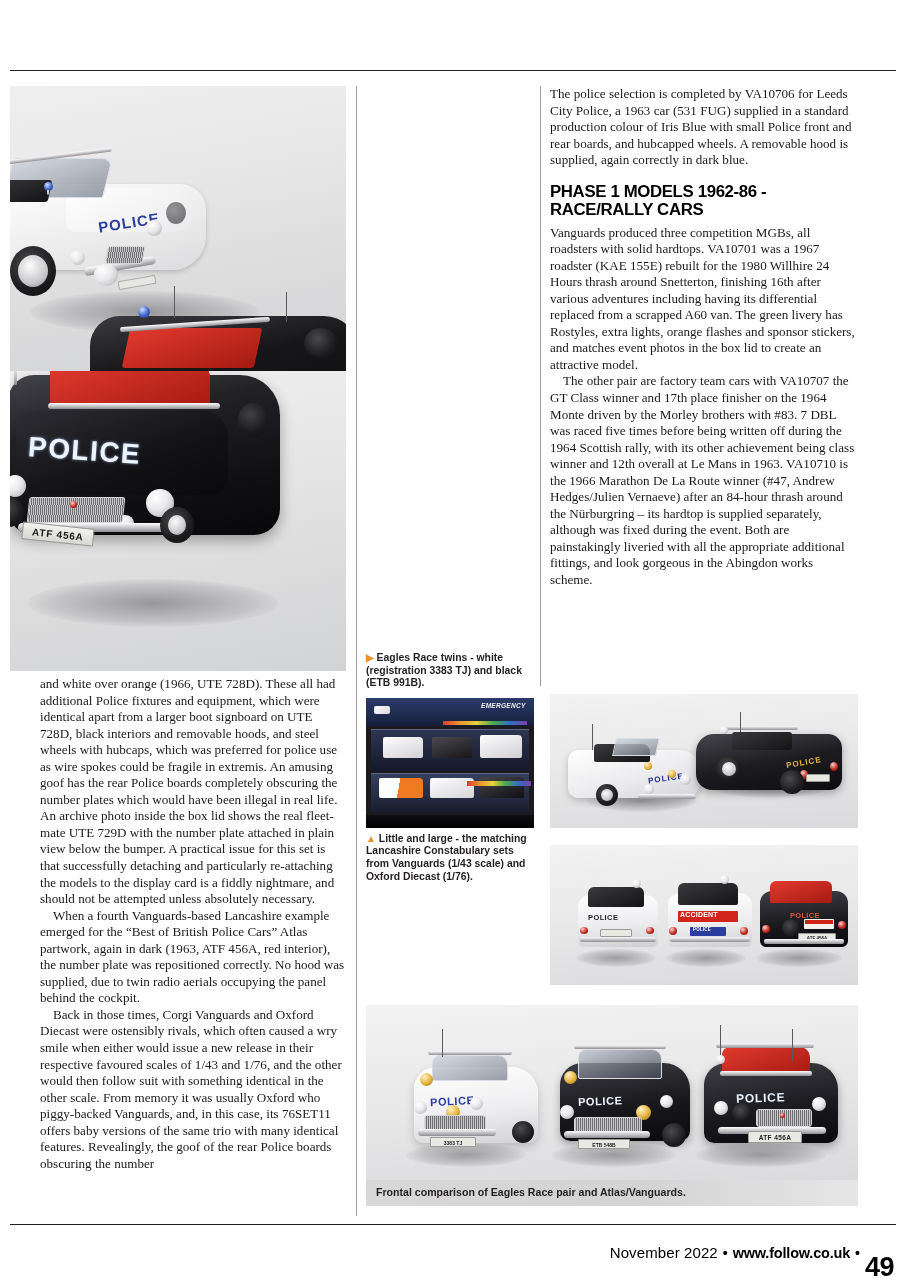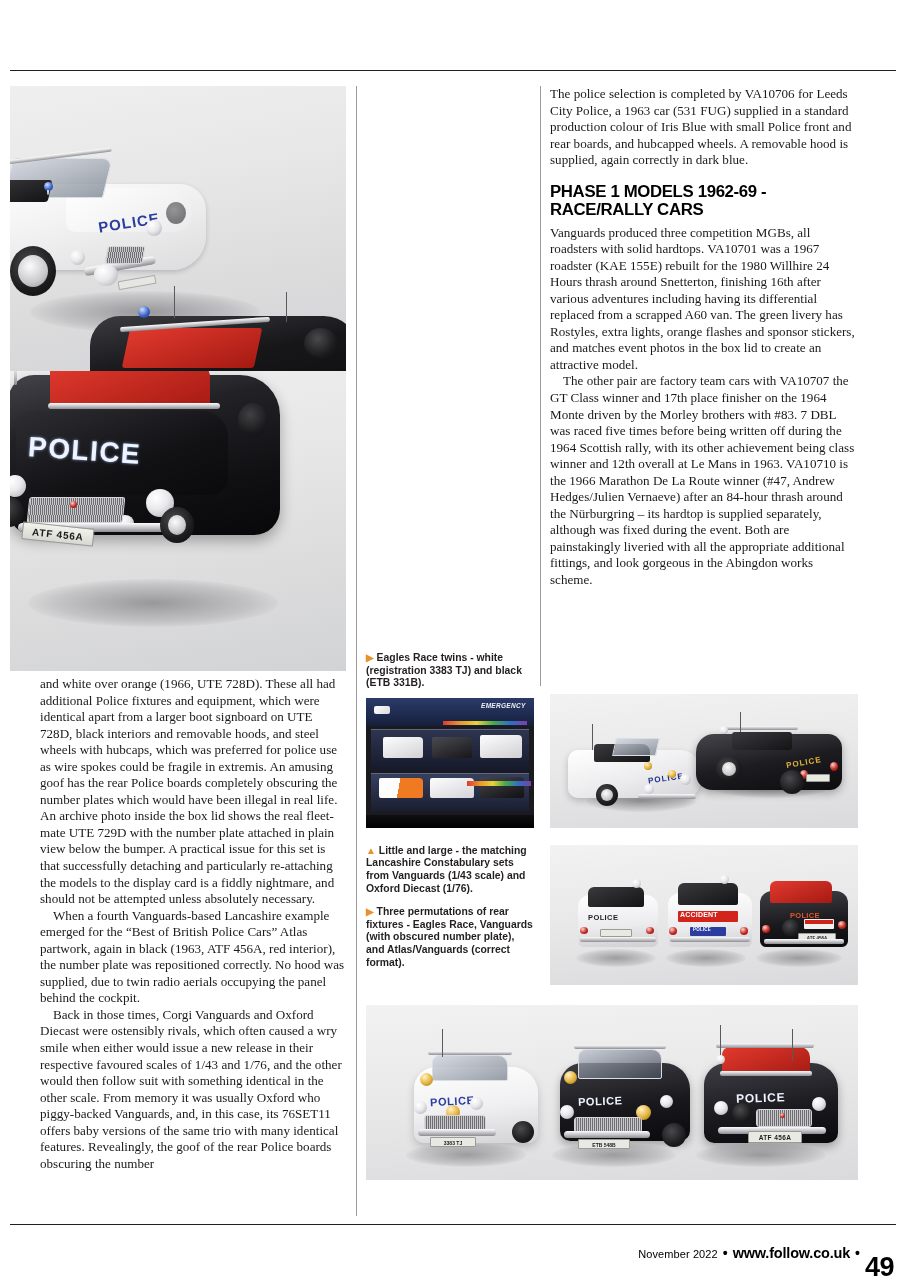--- a/index.html
+++ b/index.html
@@ -26,21 +26,21 @@
   .bottom-rule {
     position: absolute; left: 10px; top: 1224px; width: 886px; height: 1px;
     background: #231f20;
   }
   .footer {
     position: absolute; right: 12px; top: 1234px;
     display: flex; align-items: baseline; gap: 5px;
     font-family: "Liberation Sans", sans-serif;
     color: #000;
   }
-  .footer .f-month { font-size: 11px; font-weight: 400; letter-spacing: .1px; }
+  .footer .f-month { font-size: 15px; font-weight: 400; letter-spacing: .1px; }
   .footer .f-dot   { font-size: 14px; font-weight: 700; }
   .footer .f-url   { font-size: 14.5px; font-weight: 700; letter-spacing: -.2px; }
   .footer .f-page  { font-size: 27px; font-weight: 700; letter-spacing: -.5px; position: relative; top: 18px;}
 
   
   .bodytext {
     font-family: "Liberation Serif", serif;
     font-size: 13.1px;
     line-height: 16.55px;
     color: #1a1a1a;
@@ -273,29 +273,29 @@
 
         <div class="wheel" style="left:172px; top:188px; width:34px; height:36px;"></div>
         <div class="hub" style="left:180px; top:196px; width:18px; height:20px;"></div>
         <div class="wheel" style="left:250px; top:84px; width:30px; height:34px; opacity:.8;"></div>
       </div>
     </div>
   </div>
 
   <div class="col-left bodytext">
     <p>and white over orange (1966, UTE 728D). These all had additional Police fixtures and equipment, which were identical apart from a larger boot signboard on UTE 728D, black interiors and removable hoods, and steel wheels with hubcaps, which was preferred for police use as wire spokes could be fragile in extremis. An amusing goof has the rear Police boards completely obscuring the number plates which would have been illegal in real life. An archive photo inside the box lid shows the real fleet-mate UTE 729D with the number plate attached in plain view below the bumper. A practical issue for this set is that successfully detaching and particularly re-attaching the models to the display card is a fiddly nightmare, and should not be attempted unless absolutely necessary.</p>
-    <p>When a fourth Vanguards-based Lancashire example emerged for the “Best of British Police Cars” Atlas partwork, again in black (1963, ATF 456A, red interior), the number plate was repositioned correctly. No hood was supplied, due to twin radio aerials occupying the panel behind the cockpit.</p>
+    <p>When a fourth Vanguards-based Lancashire example emerged for the “Best of British Police Cars” Atlas partwork, again in dark (1963, ATF 456A, red interior), the number plate was repositioned correctly. No hood was supplied, due to twin radio aerials occupying the panel behind the cockpit.</p>
     <p>Back in those times, Corgi Vanguards and Oxford Diecast were ostensibly rivals, which often caused a wry smile when either would issue a new release in their respective favoured scales of 1/43 and 1/76, and the other would then follow suit with something identical in the other scale. From memory it was usually Oxford who piggy-backed Vanguards, and, in this case, its 76SET11 offers baby versions of the same trio with many identical features. Revealingly, the goof of the rear Police boards obscuring the number</p>
   </div>
 
   <div class="col-mid" style="top:652px;">
 
     <div class="caption">
       <span class="arrow">▶</span>
-      <span>Eagles Race twins - white (registration 3383 TJ) and black (ETB 331B).</span>
+      <span>Eagles Race twins - white (registration 3383 TJ) and black (ETB 991B).</span>
     </div>
 
     <div class="photo" style="position:relative; left:0; top:0; margin-top:8px; width:168px; height:130px;">
       <div class="boxset">
         <div class="hdr"></div>
         <div class="logo"></div>
         <div class="emg">EMERGENCY</div>
         <div class="strip" style="left:46%; right:4%; top:18%;"></div>
 
         <div class="shelf" style="top:24%; height:32%;"></div>
@@ -306,36 +306,32 @@
         <div class="shelf" style="top:58%; height:30%; background:linear-gradient(180deg,#36405e,#191d2e);"></div>
         <div class="minicar" style="left:8%;  top:62%; width:26%; height:15%;
              background:linear-gradient(100deg,#fdfdfd 45%,#ef7a22 45%);"></div>
         <div class="minicar" style="left:38%; top:62%; width:26%; height:15%; background:linear-gradient(160deg,#fdfdfd,#d5d5da);"></div>
         <div class="minicar" style="left:68%; top:61%; width:26%; height:16%; background:linear-gradient(160deg,#44444a,#111114);"></div>
         <div class="strip" style="left:60%; right:2%; top:64%; height:5px;"></div>
         <div style="position:absolute;left:0;right:0;bottom:0;height:10%;background:linear-gradient(180deg,#0f0f12,#000);"></div>
       </div>
     </div>
 
-    <div class="caption" style="margin-top:17px;">
+    <div class="caption" style="margin-top:5px;">
       <span class="arrow">▲</span>
       <span>Little and large - the matching Lancashire Constabulary sets from Vanguards (1/43 scale) and Oxford Diecast (1/76).</span>
     </div>
 
-    <div class="caption" style="margin-top:11px;">
-      <span class="arrow">▶</span>
-      <span>Three permutations of rear fixtures - Eagles Race, Vanguards (with obscured number plate), and Atlas/Vanguards (correct format).</span>
-    </div>
   </div>
 
   <div class="col-right">
     <div class="bodytext">
       <p>The police selection is completed by VA10706 for Leeds City Police, a 1963 car (531 FUG) supplied in a standard production colour of Iris Blue with small Police front and rear boards, and hubcapped wheels. A removable hood is supplied, again correctly in dark blue.</p>
     </div>
-    <h2 class="headline">PHASE 1 MODELS 1962-69 - RACE/RALLY CARS</h2>
+    <h2 class="headline">PHASE 1 MODELS 1962-86 - RACE/RALLY CARS</h2>
     <div class="bodytext">
       <p>Vanguards produced three competition MGBs, all roadsters with solid hardtops. VA10701 was a 1967 roadster (KAE 155E) rebuilt for the 1980 Willhire 24 Hours thrash around Snetterton, finishing 16th after various adventures including having its differential replaced from a scrapped A60 van. The green livery has Rostyles, extra lights, orange flashes and sponsor stickers, and matches event photos in the box lid to create an attractive model.</p>
       <p>The other pair are factory team cars with VA10707 the GT Class winner and 17th place finisher on the 1964 Monte driven by the Morley brothers with #83. 7 DBL was raced five times before being written off during the 1964 Scottish rally, with its other achievement being class winner and 12th overall at Le Mans in 1963. VA10710 is the 1966 Marathon De La Route winner (#47, Andrew Hedges/Julien Vernaeve) after an 84-hour thrash around the Nürburgring – its hardtop is supplied separately, although was fixed during the event. Both are painstakingly liveried with all the appropriate additional fittings, and look gorgeous in the Abingdon works scheme.</p>
     </div>
   </div>
 
   <div class="photo" style="left:550px; top:694px; width:308px; height:134px;">
     <div class="studio warm">
       <div class="shadow" style="left:36px; top:96px; width:110px; height:22px;"></div>
       <div class="shadow" style="left:160px; top:82px; width:120px; height:22px;"></div>
@@ -484,20 +480,23 @@
         <div class="lamp red" style="left:84px; top:90px; width:5px; height:5px;"></div>
         <div class="chrome-bar" style="left:22px; top:104px; width:108px; height:7px; border-radius:4px;"></div>
         <div class="plate" style="left:52px; top:108px; width:54px; height:12px; font-size:6.5px; line-height:12px; letter-spacing:.4px;">ATF 456A</div>
         <div class="aerial" style="left:24px; top:2px; height:36px;"></div>
         <div class="aerial" style="left:96px; top:6px; height:32px;"></div>
         <div class="lamp" style="left:20px; top:32px; width:9px; height:9px;"></div>
       </div>
     </div>
   </div>
 
+  <div class="caption-bar" style="position:absolute; left:366px; top:1180px; width:492px; height:26px;">
+    <span>Frontal comparison of Eagles Race pair and Atlas/Vanguards.</span>
+  </div>
 
   <div class="bottom-rule"></div>
   <div class="footer">
     <span class="f-month">November 2022</span>
     <span class="f-dot">•</span>
     <span class="f-url">www.follow.co.uk</span>
     <span class="f-dot">•</span>
     <span class="f-page">49</span>
   </div>
 

